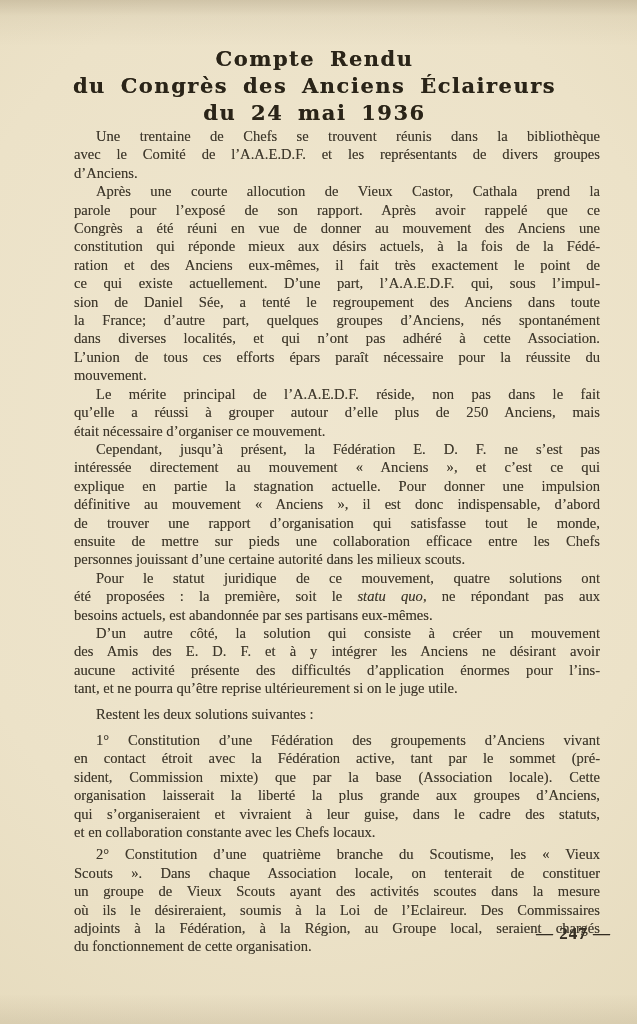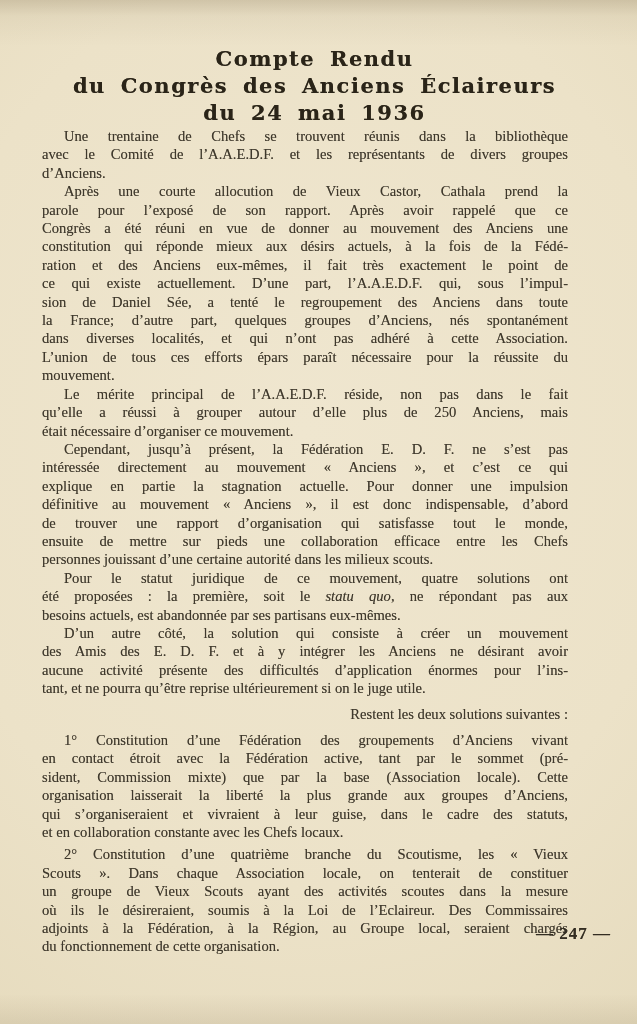--- a/index.html
+++ b/index.html
@@ -24,33 +24,33 @@
     font-size: 21px;
     line-height: 27px;
     letter-spacing: 1.5px;
     word-spacing: 6px;
     color: #2a2418;
     text-shadow: 0 0 .6px rgba(42,36,24,.6);
   }
   .textbody {
     position: absolute;
     top: 127px;
-    left: 42px;
+    left: 74px;
     width: 526px;
     font-size: 14.6px;
     line-height: 18.4px;
     text-shadow: 0 0 .5px rgba(62,54,40,.5);
   }
   .para { margin: 0; }
   .textbody .para:nth-child(7) { margin-top: 7px; }   
   .textbody .para:nth-child(8) { margin-top: 8px; }   
   .textbody .para:nth-child(9) { margin-top: 4px; }   
   .line { text-align: left; }
   .line.jst { text-align: justify; text-align-last: justify; }
-  .line.ind { padding-left: 22px; text-align: right; }
+  .line.ind { padding-left: 22px; }
   .it { font-style: italic; }
   .pagenum {
     position: absolute;
     top: 924px;
     right: 26px;
     font-family: "Liberation Serif", serif;
     font-weight: bold;
     font-size: 17px;
     letter-spacing: 1px;
     color: #332d22;

